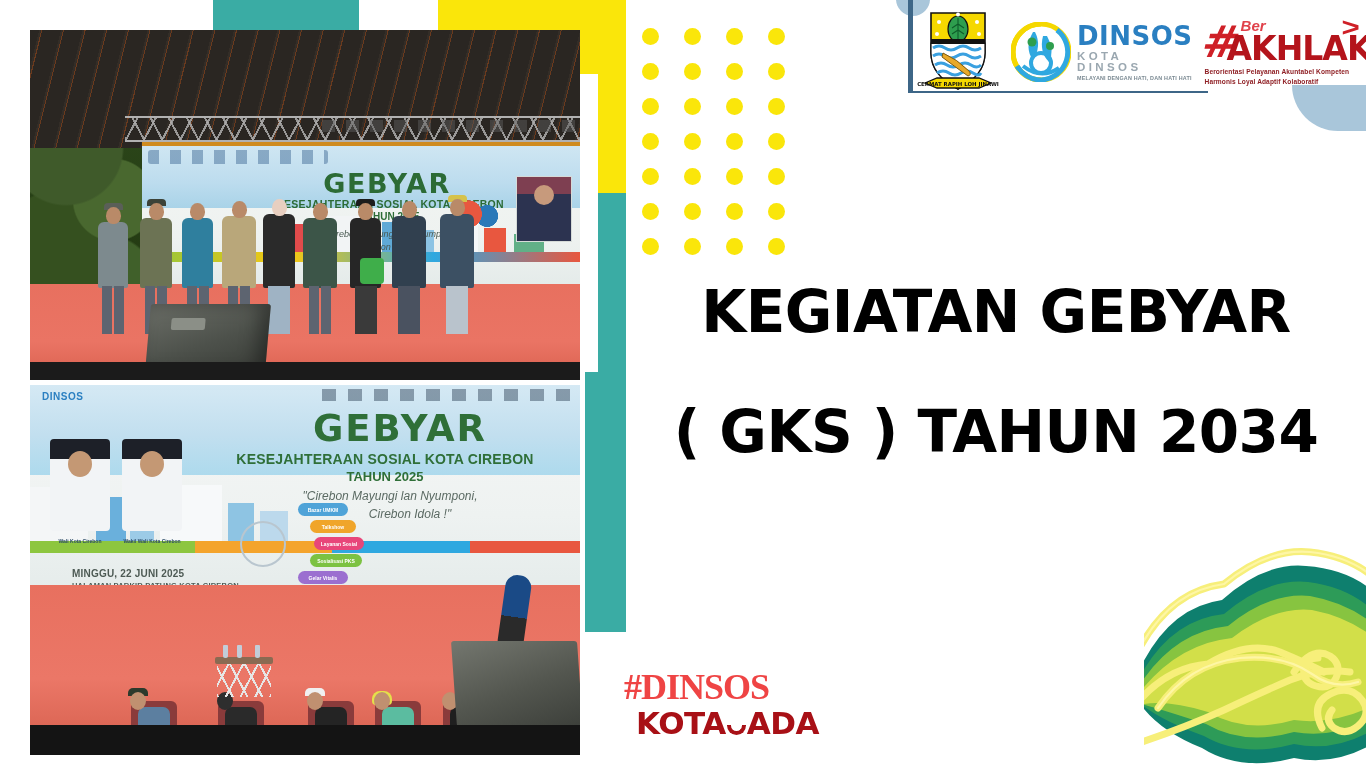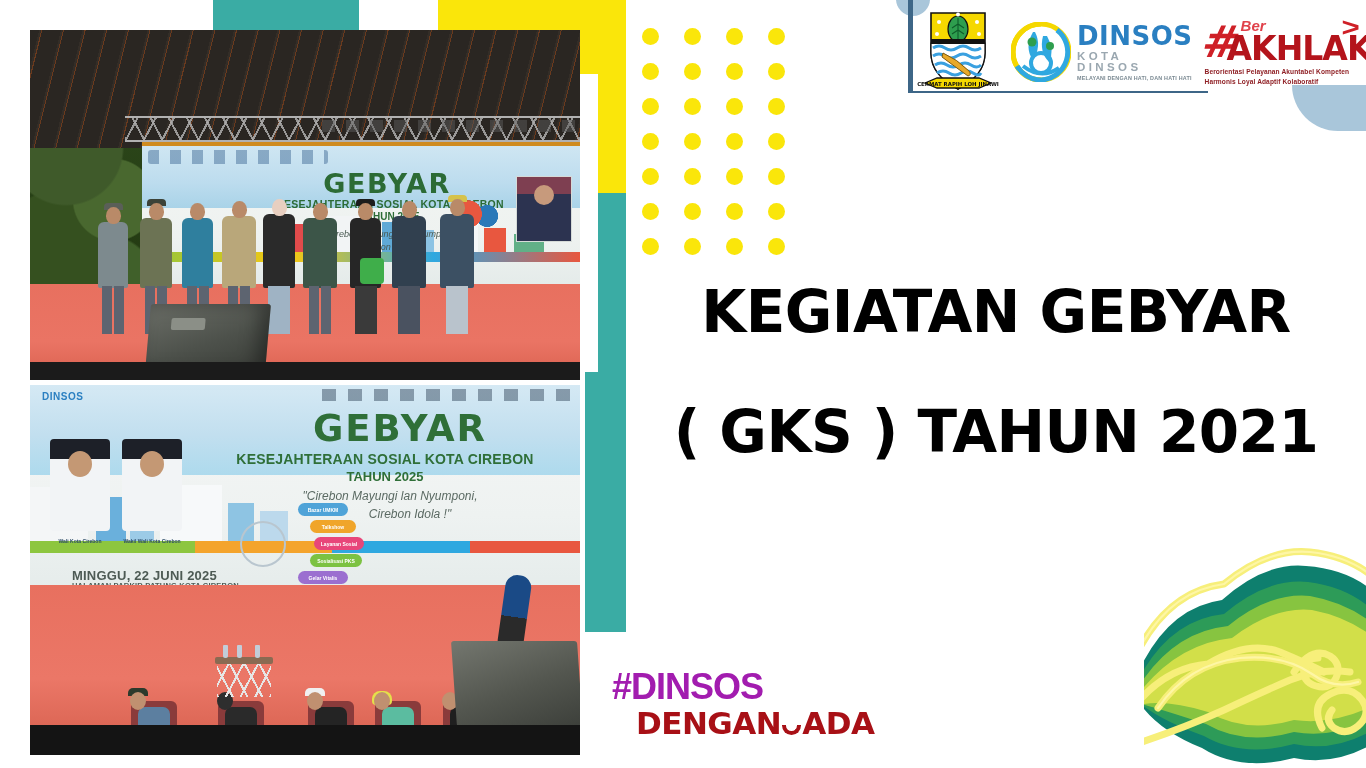--- a/index.html
+++ b/index.html
@@ -125,21 +125,21 @@
   .p2-gebyar { position:absolute; left: 255px; top: 22px; width: 230px; text-align:center;
     font-family:"DejaVu Sans", sans-serif; font-weight:900; font-size: 37px; letter-spacing: 2px; color:#2f6f38; }
   .p2-sub { position:absolute; left: 185px; top: 66px; width: 340px; text-align:center;
     font-size: 14px; font-weight: 800; color: #2f6f38; letter-spacing: .2px; }
   .p2-sub2 { position:absolute; left: 185px; top: 84px; width: 340px; text-align:center;
     font-size: 13px; font-weight: 800; color: #2f6f38; }
   .p2-quote1 { position:absolute; left: 210px; top: 104px; width: 300px; text-align:center;
     font-size: 12px; font-style: italic; color: #5b6a63; }
   .p2-quote2 { position:absolute; left: 230px; top: 122px; width: 300px; text-align:center;
     font-size: 12px; font-style: italic; color: #5b6a63; }
-  .p2-date { position:absolute; left: 42px; top: 183px; font-size: 13px; font-weight:700; color:#4d5a54; letter-spacing:.2px; }
+  .p2-date { position:absolute; left: 42px; top: 183px; font-size: 10px; font-weight:700; color:#4d5a54; letter-spacing:.2px; }
   .p2-place { position:absolute; left: 42px; top: 196px; font-size: 7.5px; font-weight:700; color:#4d5a54; letter-spacing:.2px; }
   .p2-dinsos { position:absolute; left: 12px; top: 6px; font-size: 10px; font-weight:900; color:#2a7fc1; letter-spacing:.5px; }
   .p2-sponsor { position:absolute; right: 8px; top: 4px; width: 250px; height: 12px;
     background: repeating-linear-gradient(90deg, rgba(70,90,110,.55) 0 14px, transparent 14px 26px); }
   .p2-pimpinan { position:absolute; left: 20px; top: 54px; width: 132px; height: 92px; }
   .p2-pim { position:absolute; top:0; width: 60px; height: 92px;
     background: linear-gradient(180deg,#1d2028 0 22%, #f2f4f6 22% 100%); border-radius: 4px; }
   .p2-pim:after { content:""; position:absolute; left:50%; top:12px; margin-left:-12px; width:24px;height:26px;border-radius:50%; background:#c49874; }
   .p2-pimname { position:absolute; bottom:-13px; left:-6px; width:72px; text-align:center; font-size:5px; color:#2a4a66; font-weight:700; }
   .p2-diagram { position:absolute; left: 210px; top: 118px; width: 150px; height: 85px; }
@@ -206,21 +206,21 @@
     font-family: "DejaVu Sans", sans-serif;
     font-weight: 900;
     font-size: 58px;
     line-height: 60px;
     letter-spacing: -0.5px;
     color: #000000;
   }
 
   
   .hashtag { position: absolute; left: 612px; top: 668px; }
-  .hash-line1 { font-family:Liberation Sans, sans-serif; font-weight: 900; font-size: 36px; color: #a21caf; letter-spacing: -1px; line-height: 38px; }
+  .hash-line1 { font-family:Liberation Serif, serif; font-weight: 900; font-size: 36px; color: #ef4444; letter-spacing: -1px; line-height: 38px; margin-left: 12px; }
   .hash-line2 { font-family:"DejaVu Sans", sans-serif; font-weight: 900; font-size: 31px; color: #a81016; letter-spacing: -0.5px; line-height: 34px; margin-left: 24px; position: relative; }
   .smile { display:inline-block; width: 19px; height: 10px; border: 4px solid #a81016; border-top: none;
     border-radius: 0 0 14px 14px; vertical-align: -1px; margin: 0 1px; }
 
   
   .cloud { position: absolute; left: 1144px; top: 522px; width: 240px; height: 250px; }
 </style>
 </head>
 <body>
 
@@ -488,27 +488,27 @@
       <span class="akhlak-arrow">&gt;</span>
       <span class="akhlak-l1">Berorientasi Pelayanan Akuntabel Kompeten</span>
       <span class="akhlak-l2">Harmonis Loyal Adaptif Kolaboratif</span>
     </div>
 
   </div>
 
   <h1 class="title">
     <span>KEGIATAN GEBYAR</span><br>
     <br>
-    <span>( GKS ) TAHUN 2021</span>
+    <span>( GKS ) TAHUN 2034</span>
   </h1>
 
   <div class="hashtag">
     <div class="hash-line1">#DINSOS</div>
     <div class="hash-line2">
-      <span>DENGAN</span><span class="smile"></span><span>ADA</span>
+      <span>KOTA</span><span class="smile"></span><span>ADA</span>
     </div>
   </div>
 
   <div class="cloud">
     <svg viewBox="0 0 240 250" width="240" height="250" aria-hidden="true">
       <g fill="none" stroke-linecap="round" stroke-linejoin="round">
         <path d="M-10 160 Q20 86 78 78 Q120 40 162 44 Q218 48 246 88 L246 210 Q200 246 150 236 Q96 250 58 226 Q8 206 -10 172 Z" fill="#0e7f6e"></path>
         <path d="M-10 166 Q22 98 80 92 Q122 56 164 60 Q214 66 244 104 L244 198 Q198 232 150 222 Q98 236 60 214 Q10 196 -10 176 Z" fill="#2f9d56" opacity="0.95"></path>
         <path d="M-10 172 Q26 110 84 104 Q126 70 166 74 Q212 82 242 114 L242 188 Q196 218 150 210 Q100 224 62 202 Q14 186 -10 180 Z" fill="#8cc63f" opacity="0.95"></path>
         <path d="M-10 178 Q30 122 88 116 Q130 84 168 88 Q210 96 240 124 L240 178 Q194 204 150 198 Q102 212 64 190 Q18 176 -10 184 Z" fill="#d6e04a" opacity="0.95"></path>

